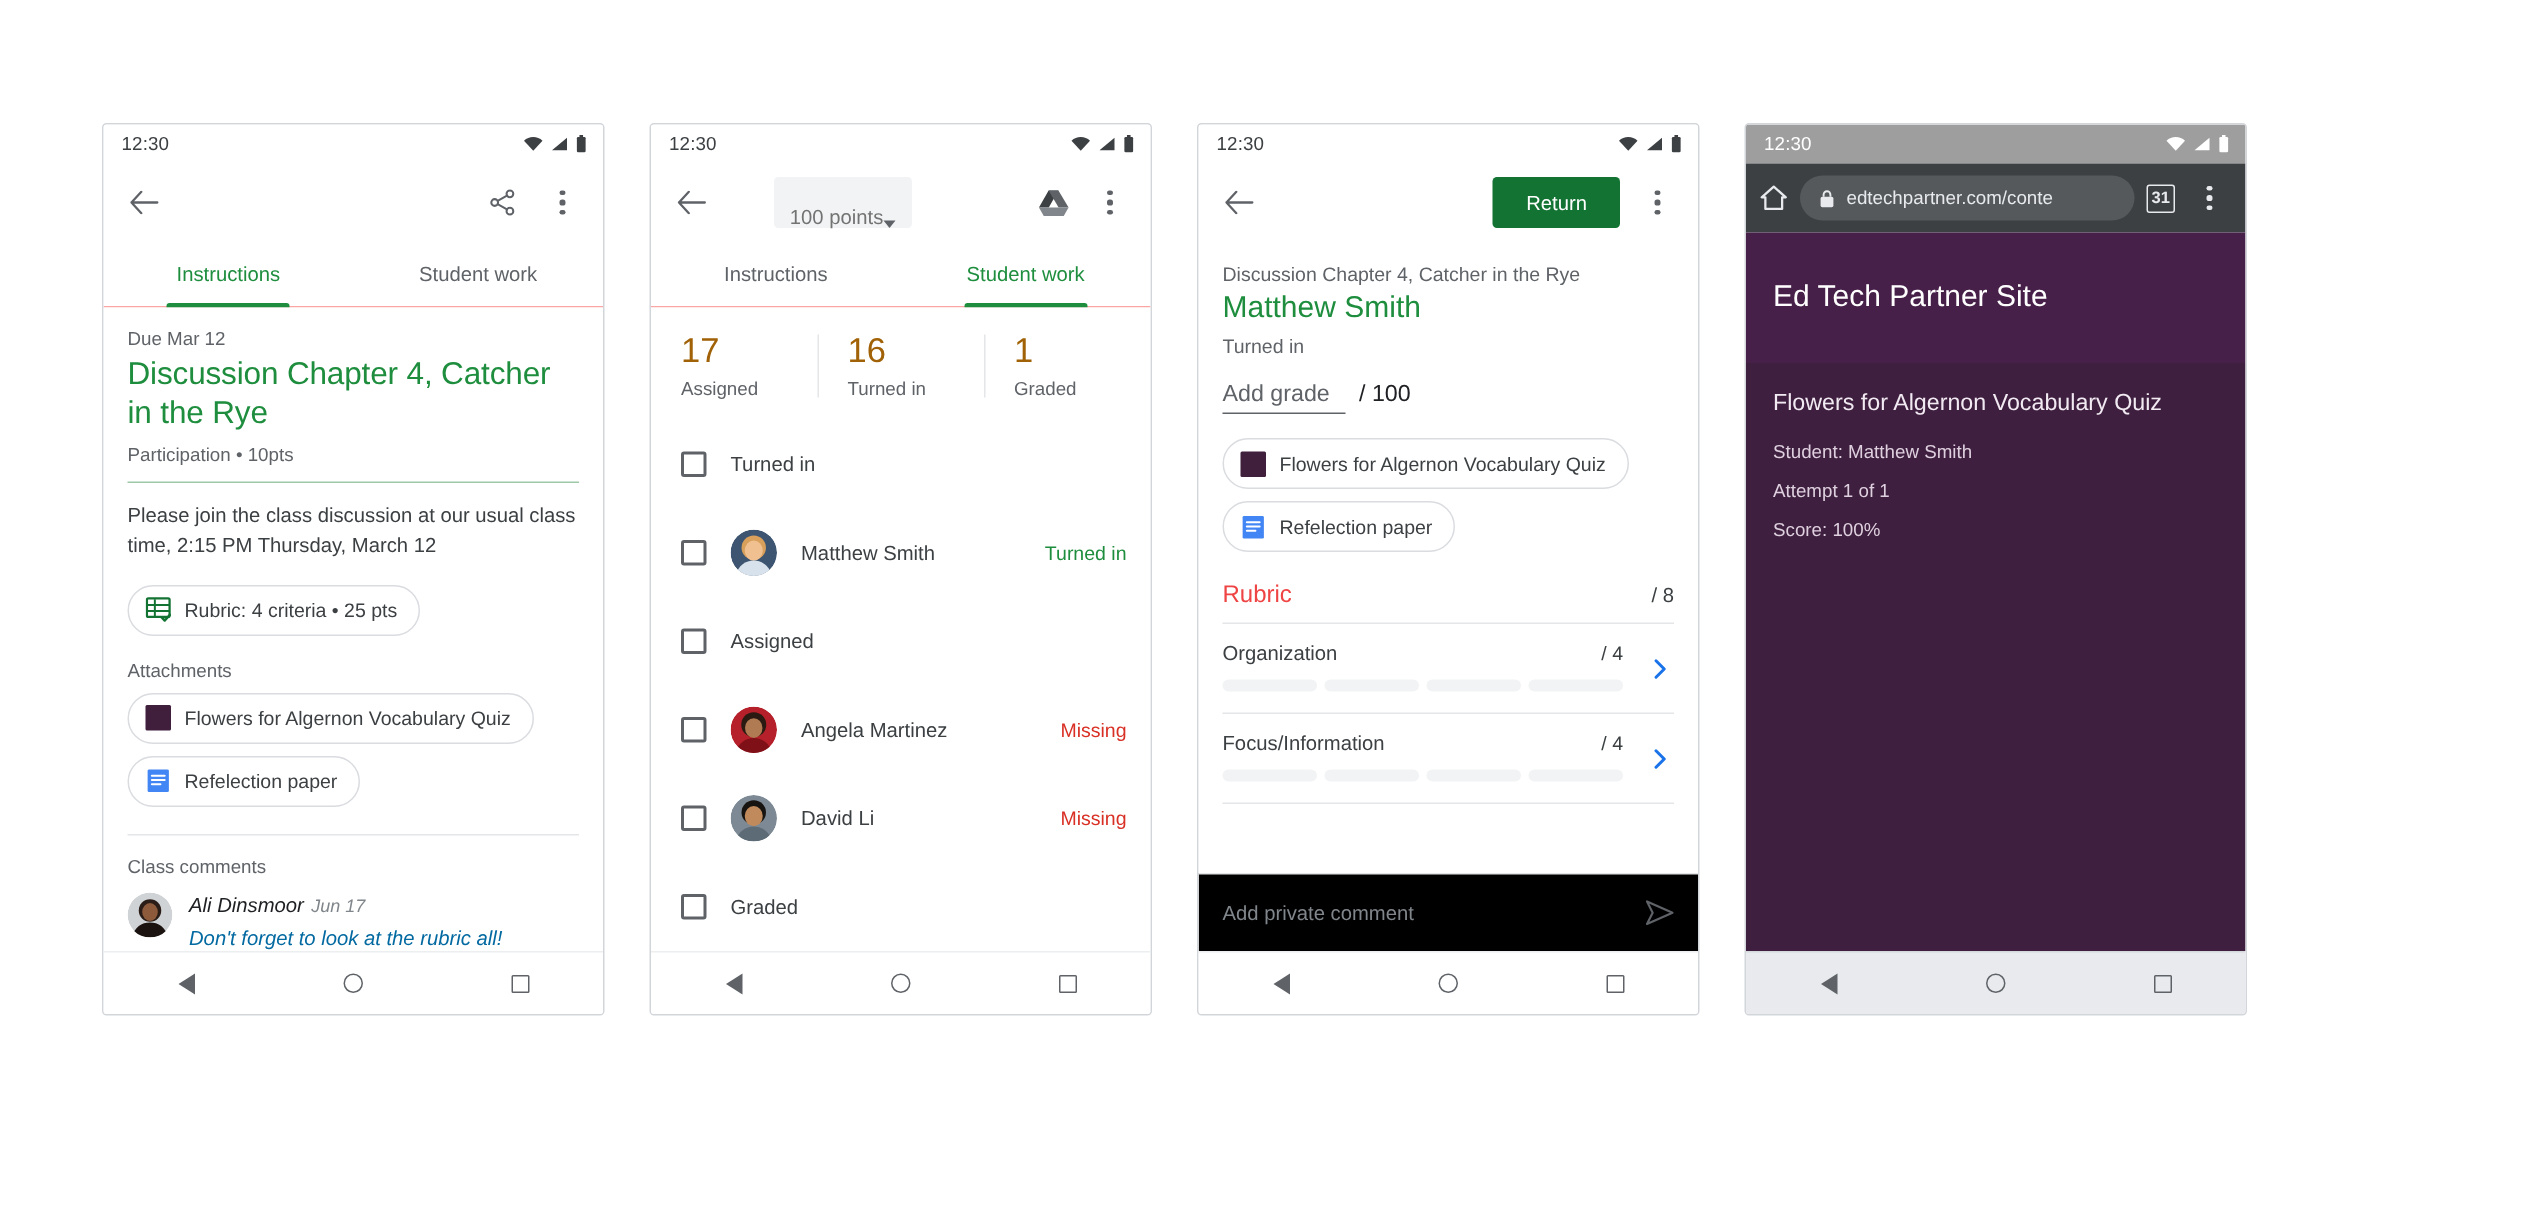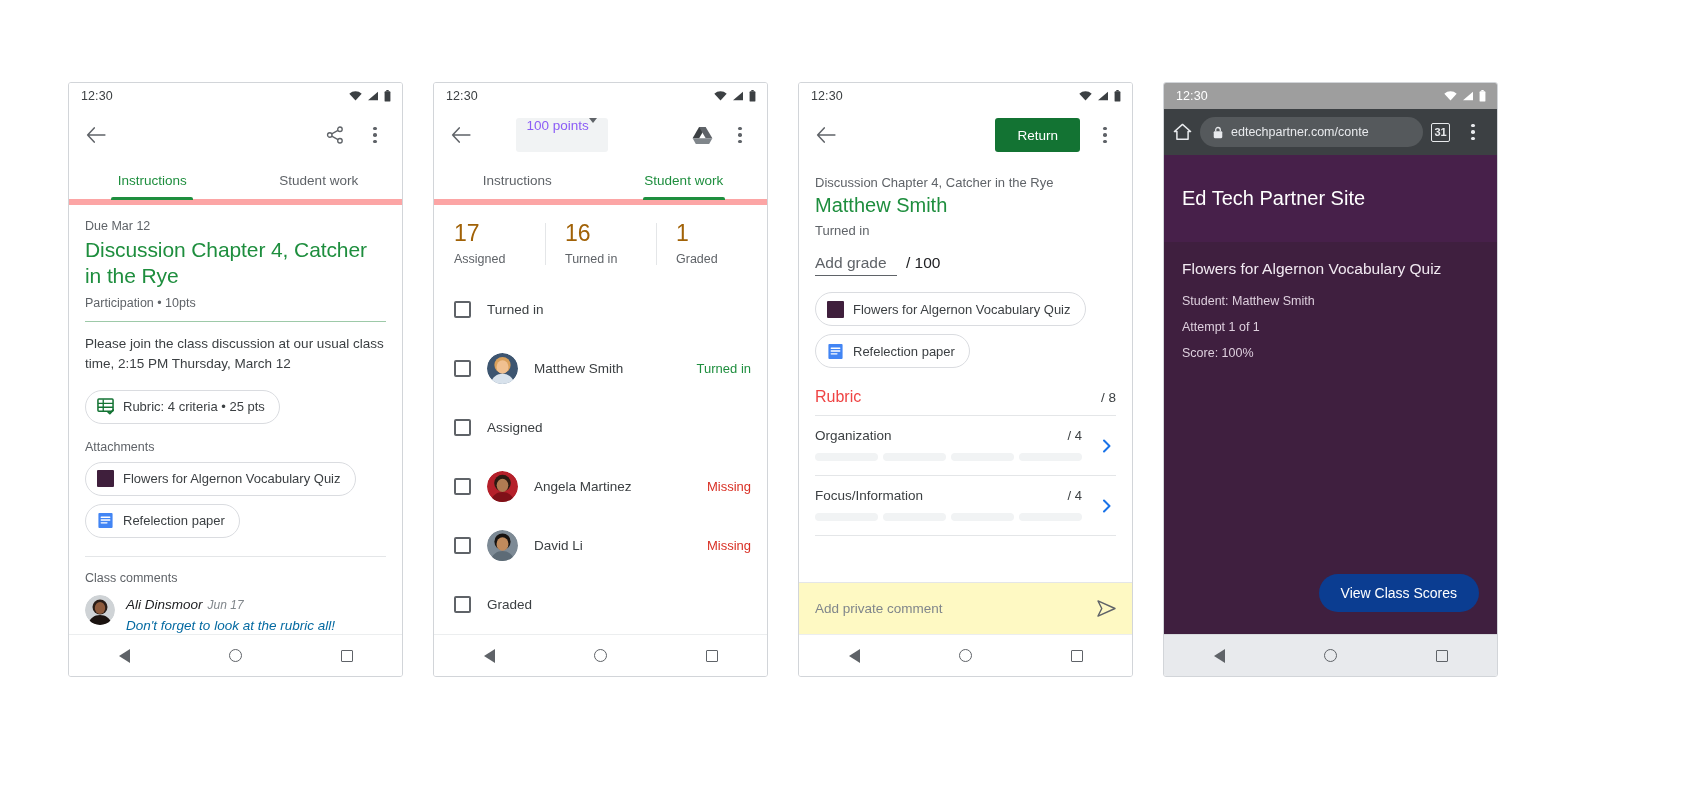--- a/index.html
+++ b/index.html
@@ -54,21 +54,21 @@
   }
   .arrow-back { width: 20px; height: 16px; }
   .share-ic { width: 18px; height: 18px; }
   .kebab { display: flex; flex-direction: column; gap: 3px; align-items: center; }
   .kebab i { width: 3.5px; height: 3.5px; border-radius: 50%; background: #5f6368; display: block; }
 
   
   .tabs {
     height: 44px; flex: none;
     display: flex;
-    border-bottom: 6px solid #fca5a5;
+    border-bottom: 1px solid #fca5a5;
     background: #fff;
   }
   .tab {
     flex: 1;
     display: flex; align-items: center; justify-content: center;
     font-size: 13.5px; color: #5f6368;
     position: relative;
   }
   .tab.active { color: #1e8e3e; font-weight: 500; }
   .tab.active::after {
@@ -111,24 +111,24 @@
   .comments-wrap { padding: 14px 16px 0 16px; }
   .comments-h { font-size: 12.5px; color: #5f6368; margin-bottom: 10px; }
   .comment { display: flex; gap: 11px; }
   .avatar { width: 30px; height: 30px; border-radius: 50%; flex: none; overflow: hidden; }
   .cmt-name { font-size: 13.5px; color: #202124; font-weight: 500; }
   .cmt-date { font-size: 12px; color: #80868b; font-weight: 400; margin-left: 5px; }
   .cmt-text { font-size: 13.5px; color: #0369a1; margin-top: 3px; line-height: 1.45; }
 
   
   .points-pill {
-    display: flex; align-items: flex-start; gap: 0;
+    display: flex; align-items: flex-end; gap: 0;
     height: 34px; padding: 0 11px;
     background: #f1f3f4; border-radius: 3px;
-    font-size: 13.5px; color: #8b5cf6;
+    font-size: 13.5px; color: #737373;
     margin: 0 auto 0 auto;
   }
   .caret-d { width: 0; height: 0; border-left: 4.5px solid transparent; border-right: 4.5px solid transparent; border-top: 5px solid #5f6368; }
   .drive-ic { width: 21px; height: 19px; }
 
   .stats { display: flex; padding: 16px 0 14px 0; }
   .stat { flex: 1; padding-left: 20px; position: relative; }
   .stat + .stat::before {
     content: ""; position: absolute; left: 0; top: 2px;
     width: 1px; height: 42px; background: #e4e6e8;
@@ -181,21 +181,21 @@
   .crit-name { font-size: 13.5px; color: #3c4043; }
   .crit-pts { font-size: 13px; color: #3c4043; }
   .crit-bars { display: flex; gap: 5px; margin-top: 10px; padding-right: 34px; }
   .crit-bars span { flex: 1; height: 8px; background: #f1f3f4; border-radius: 4px; display: block; }
   .chev { position: absolute; right: 2px; top: 50%; transform: translateY(-50%); width: 14px; height: 14px; }
 
   .pcomment {
     position: absolute; left: 0; right: 0; bottom: 0;
     height: 52px; border-top: 1px solid #e4e6e8;
     display: flex; align-items: center; padding: 12px 16px;
-    background: #fef9c3;
+    background: #000000;
   }
   .pcomment-ph { font-size: 13.5px; color: #80868b; }
   .send-ic { margin-left: auto; width: 19px; height: 17px; }
 
   
   .chrome-bar {
     height: 46px; flex: none;
     background: #3c4043;
     display: flex; align-items: center;
     padding: 0 9px; gap: 8px;
@@ -654,21 +654,20 @@
 
     <div class="site-header">
       <div class="site-title">Ed Tech Partner Site</div>
     </div>
 
     <div class="site-body">
       <div class="quiz-title">Flowers for Algernon Vocabulary Quiz</div>
       <div class="quiz-line">Student: Matthew Smith</div>
       <div class="quiz-line">Attempt 1 of 1</div>
       <div class="quiz-line">Score: 100%</div>
-      <button class="scores-btn">View Class Scores</button>
     </div>
 
     <div class="navbar dark">
       <span class="nav-back"></span>
       <span class="nav-home"></span>
       <span class="nav-recent"></span>
     </div>
   </div>
 
 </div>

